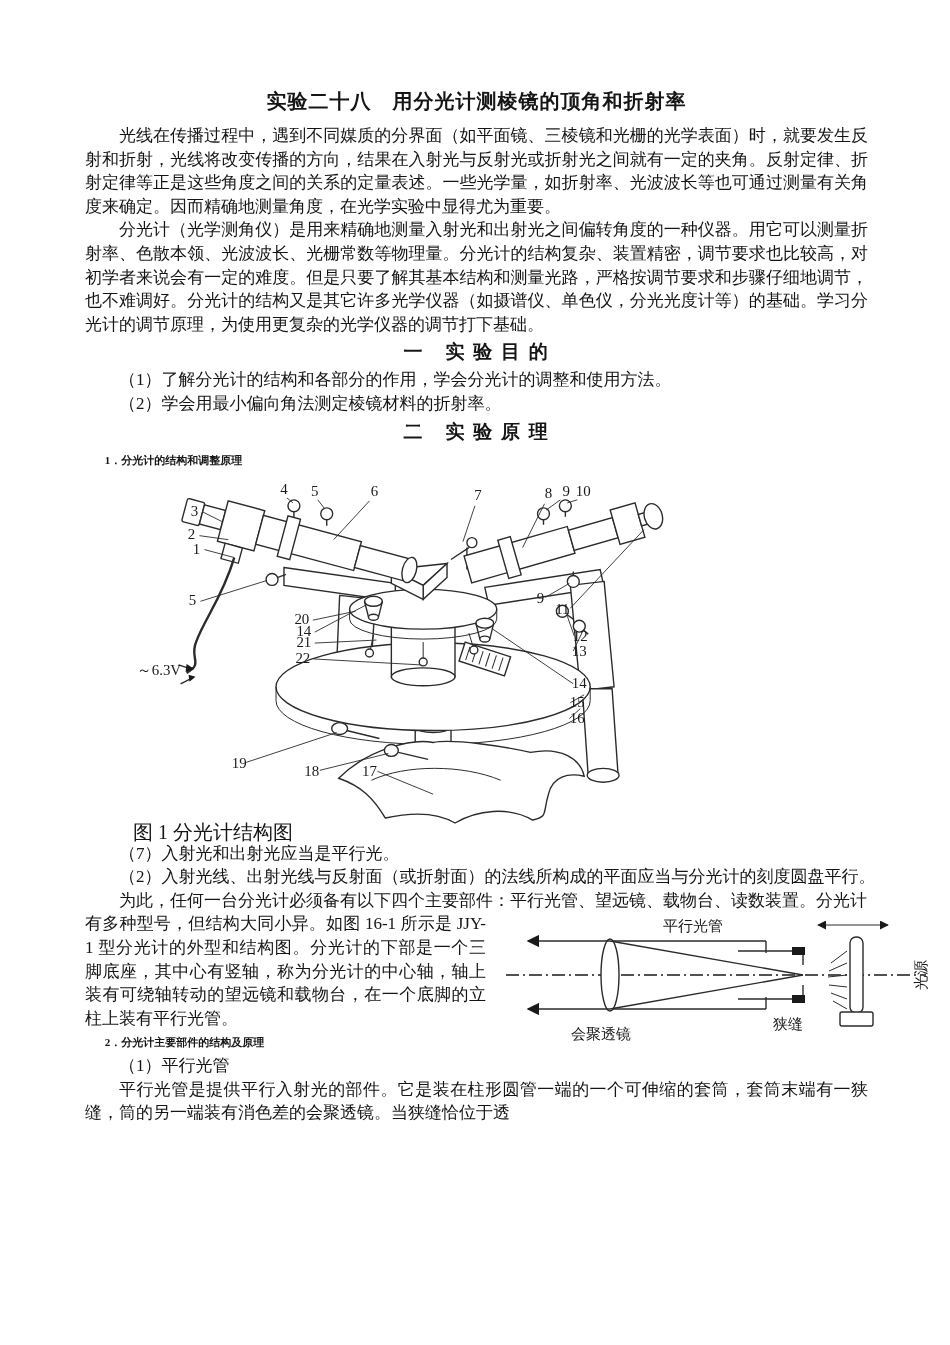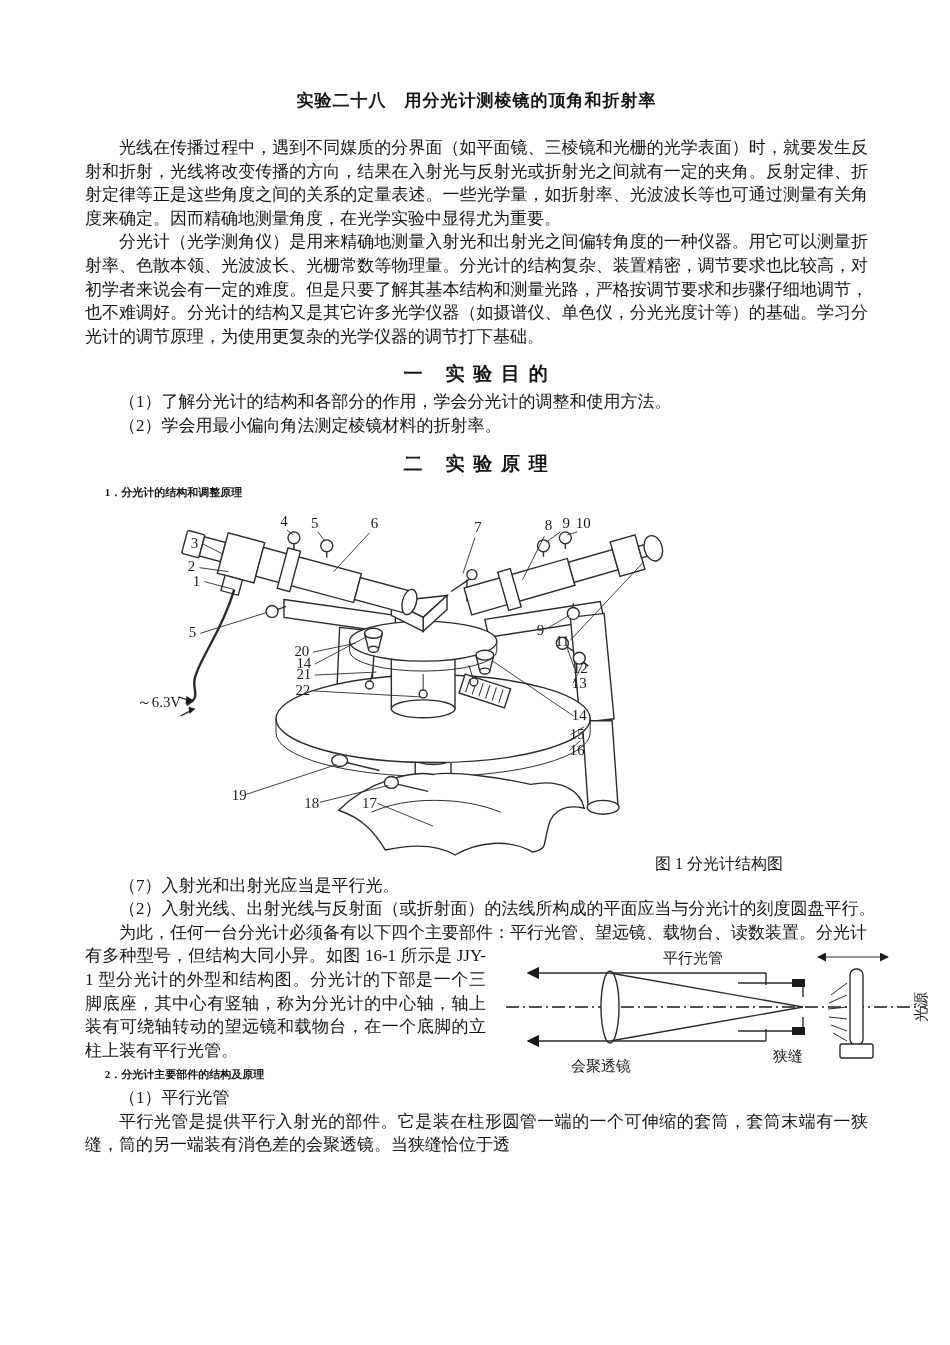--- a/index.html
+++ b/index.html
@@ -2,44 +2,44 @@
 <html><head>
 <meta charset="utf-8">
 <style>
   html,body{margin:0;padding:0;background:#888;}
   .page{
     width:950px;height:1345px;background:#ffffff;margin:0 auto;
     box-sizing:border-box;padding:86px 82px 0 85px;overflow:hidden;
     font-family:"Liberation Serif","DejaVu Serif",serif;color:#151515;
   }
   h1.doc-title{
-    font-size:17px;line-height:30px;font-weight:bold;text-align:center;
-    margin:0 0 20px 0;letter-spacing:1px;
+    font-size:20px;line-height:30px;font-weight:bold;text-align:center;
+    margin:0 0 8px 0;letter-spacing:1px;
   }
   p{margin:0;}
   .body-text{
     font-size:17px;line-height:23.6px;text-align:justify;text-indent:2em;
   }
   .one-line{
     font-size:17px;line-height:23.6px;text-indent:2em;
     white-space:nowrap;overflow:hidden;
   }
   h2.sec-head{
     font-size:19px;line-height:26px;font-weight:bold;text-align:center;
-    margin:13px 0 3px 0;letter-spacing:2px;
+    margin:3px 0 3px 0;letter-spacing:2px;
   }
   .sub-head{
     font-size:11px;line-height:24px;font-weight:bold;text-indent:1.8em;
   }
   .parts-list{
     font-size:16.5px;line-height:24px;text-align:justify;margin:2px 0 2px 0;
   }
   .fig1-wrap{margin:6px 0 0 48px;width:650px;}
   .fig-caption{
-    font-size:16px;line-height:20px;text-align:right;margin-top:-4px;
+    font-size:20px;line-height:20px;text-align:left;margin-top:-4px;
   }
   .fig2-box{
     float:right;width:440px;margin:3px -70px 4px 12px;
   }
   .fig2-box .fig-caption{margin-top:2px;}
   svg{display:block;font-family:"Liberation Serif","DejaVu Serif",serif;}
   svg .ln{stroke:#2b2b2b;stroke-width:1.4;fill:none;}
   svg .shp{stroke:#2b2b2b;stroke-width:1.4;fill:#ffffff;}
   svg .thin{stroke:#2b2b2b;stroke-width:1;fill:none;}
   svg .lead{stroke:#2b2b2b;stroke-width:0.9;fill:none;}

